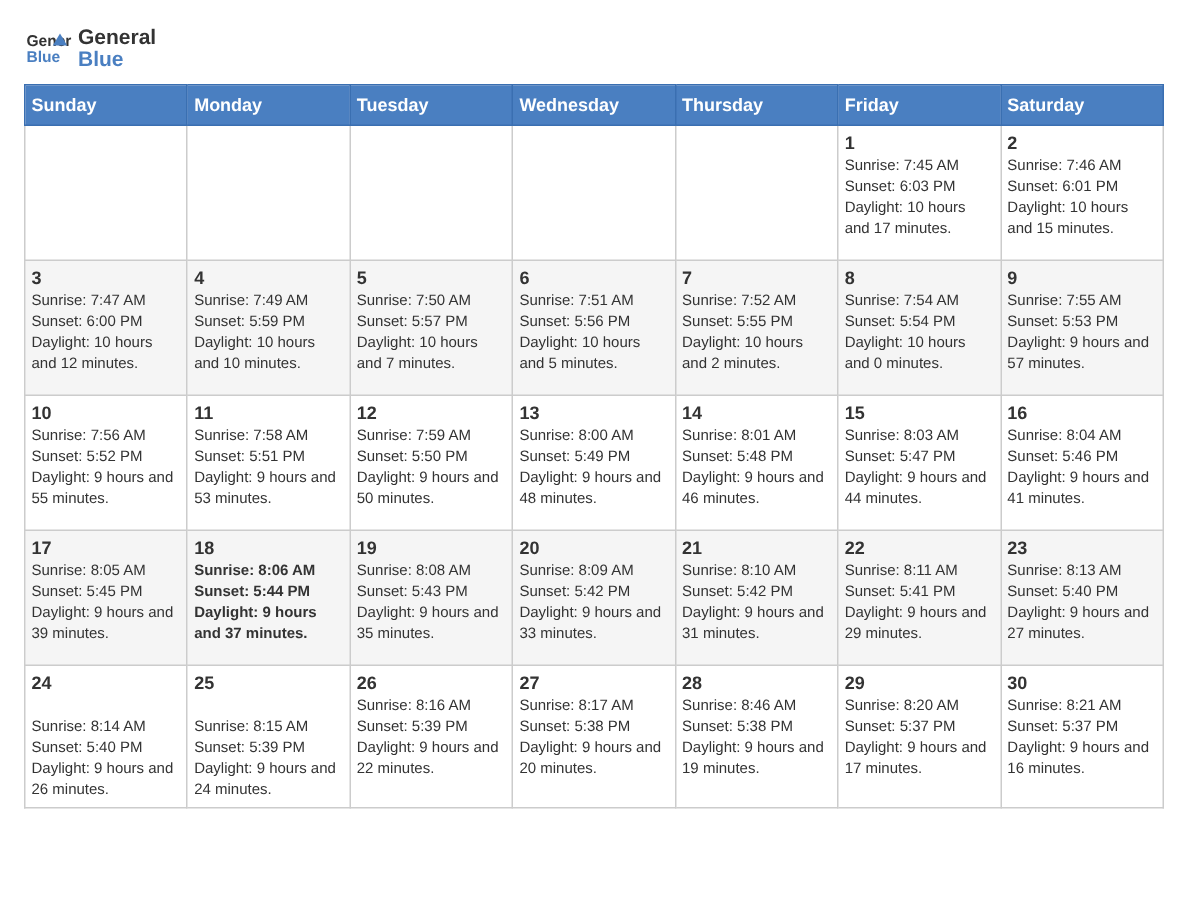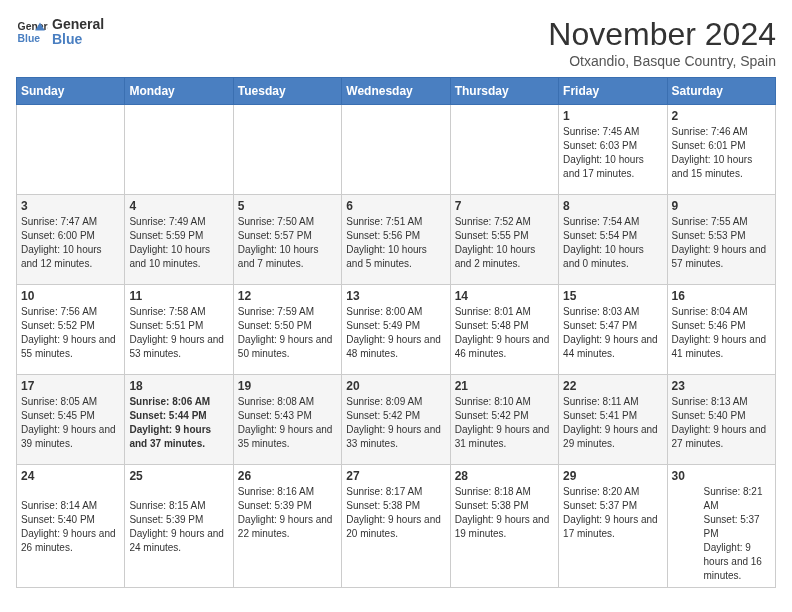--- a/index.html
+++ b/index.html
@@ -100,24 +100,20 @@
   <div class="logo">
     <svg class="logo-icon" viewBox="0 0 40 40" xmlns="http://www.w3.org/2000/svg">
       <text x="2" y="18" font-size="13" font-weight="bold" fill="#333" font-family="Arial">General</text>
       <text x="2" y="32" font-size="13" font-weight="bold" fill="#4a7fc1" font-family="Arial">Blue</text>
       <polygon points="38,8 32,18 44,18" fill="#4a7fc1" transform="translate(-8, 0)"></polygon>
     </svg>
     <div class="logo-text">
       <span class="logo-general">General</span>
       <span class="logo-blue">Blue</span>
     </div>
-  </div>
-  <div class="title-area">
-    <div class="month-title">November 2024</div>
-    <div class="location">Otxandio, Basque Country, Spain</div>
   </div>
 </div>
 
 <table>
   <thead>
     <tr>
       <th>Sunday</th>
       <th>Monday</th>
       <th>Tuesday</th>
       <th>Wednesday</th>
@@ -298,31 +294,31 @@
 Daylight: 9 hours and 22 minutes.</div>
         </td>
         <td>
           <span class="day-num">27</span>
           <div class="day-info" style="white-space: pre-line;">Sunrise: 8:17 AM
 Sunset: 5:38 PM
 Daylight: 9 hours and 20 minutes.</div>
         </td>
         <td>
           <span class="day-num">28</span>
-          <div class="day-info" style="white-space: pre-line;">Sunrise: 8:18 AM
+          <div class="day-info" style="white-space: pre-line;">Sunrise: 8:46 AM
 Sunset: 5:38 PM
 Daylight: 9 hours and 19 minutes.</div>
         </td>
         <td>
           <span class="day-num">29</span>
           <div class="day-info" style="white-space: pre-line;">Sunrise: 8:20 AM
 Sunset: 5:37 PM
 Daylight: 9 hours and 17 minutes.</div>
         </td>
         <td>
           <span class="day-num">30</span>
-          <div class="day-info" style="white-space: pre-line; margin-left: 32px;">Sunrise: 8:21 AM
+          <div class="day-info" style="white-space: pre-line;">Sunrise: 8:21 AM
 Sunset: 5:37 PM
 Daylight: 9 hours and 16 minutes.</div>
         </td>
       </tr>
     </tbody>
 </table>
 
 </body></html>

